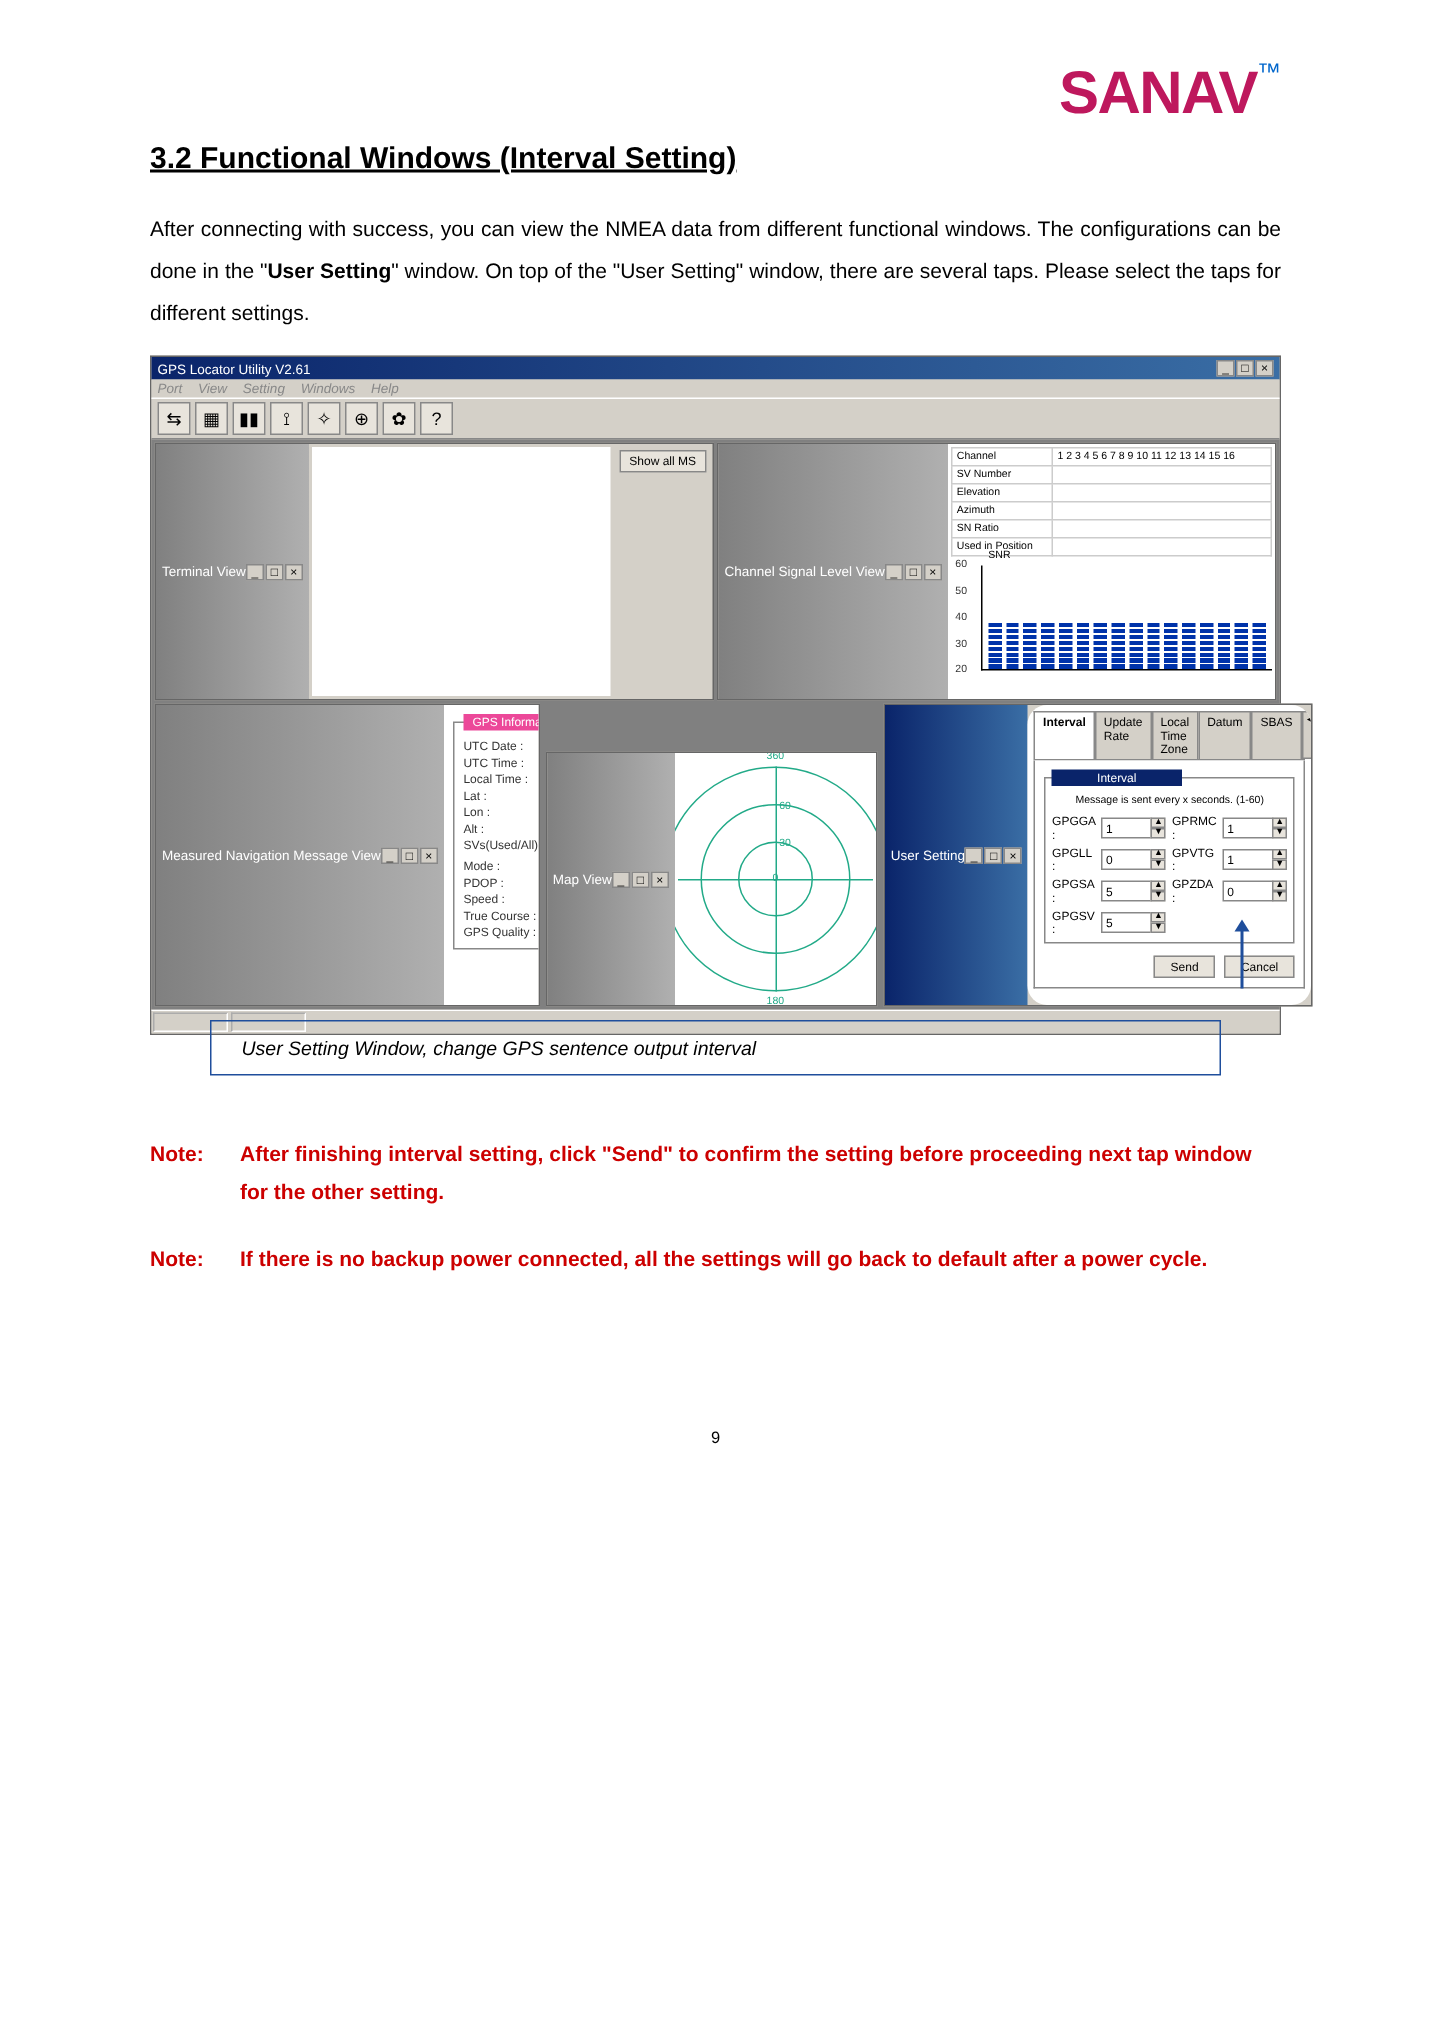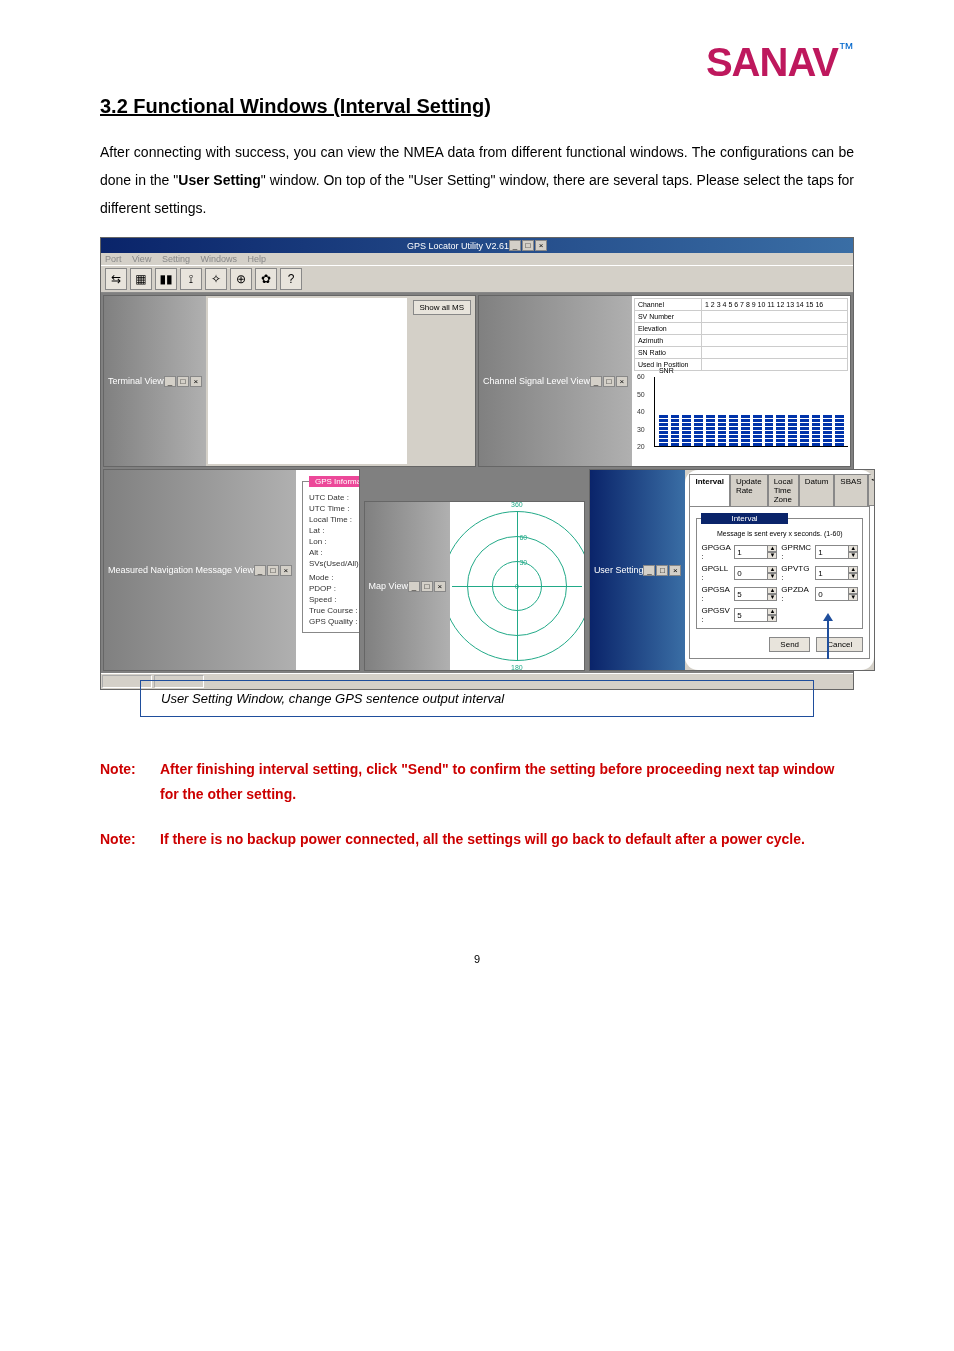--- a/index.html
+++ b/index.html
@@ -49,40 +49,40 @@
     font-size: 9px;
     width: 100%;
     position: relative;
   }
   .titlebar {
     background: linear-gradient(to right, #0a246a, #3a6ea5);
     color: #fff;
     padding: 2px 4px;
     font-size: 9px;
     display: flex;
-    justify-content: center;
+    justify-content: space-between;
     align-items: center;
   }
   .titlebar.inactive { background: linear-gradient(to right, #808080, #b0b0b0); }
   .winctrls { display: flex; gap: 1px; }
   .winctrls span {
     width: 12px; height: 11px;
     background: #d4d0c8;
     border: 1px solid #888;
     font-size: 8px; line-height: 9px;
     text-align: center; color: #000;
     cursor: pointer;
   }
   .menubar {
     background: #d4d0c8;
     padding: 1px 4px;
     font-size: 9px;
     color: #888;
   }
-  .menubar span { margin-right: 8px; }
+  .menubar span { margin-right: 8px; font-style: italic; }
   .toolbar {
     background: #d4d0c8;
     border-top: 1px solid #fff;
     border-bottom: 1px solid #888;
     padding: 2px 4px;
     display: flex;
     gap: 3px;
   }
   .toolbar .tbtn {
     width: 22px; height: 22px;

